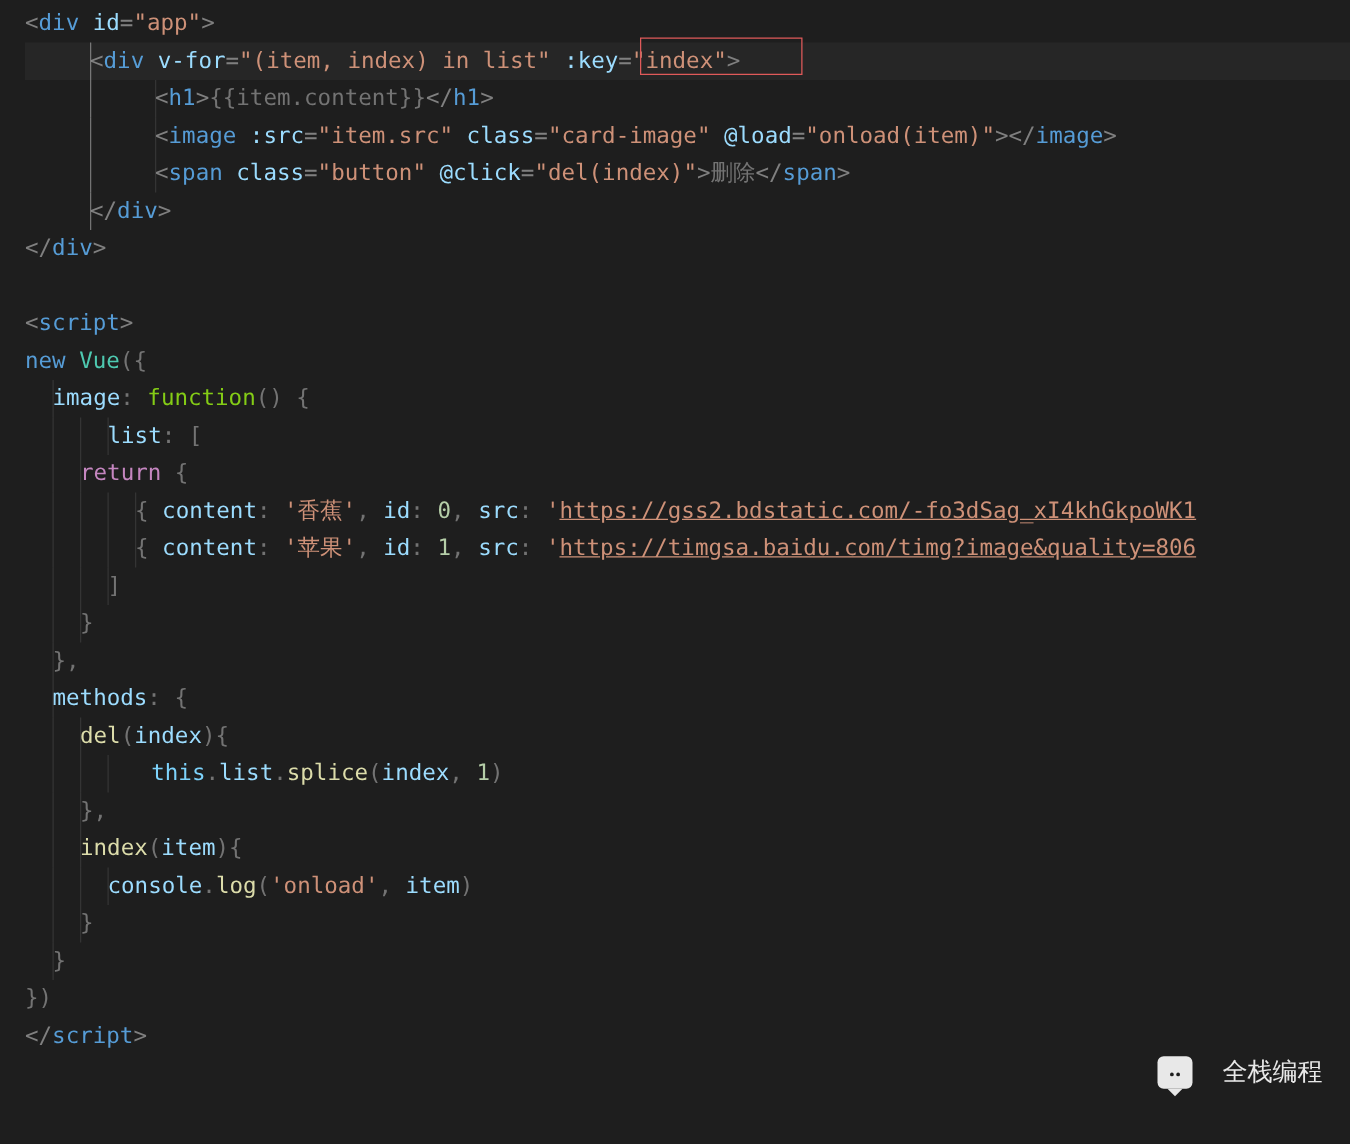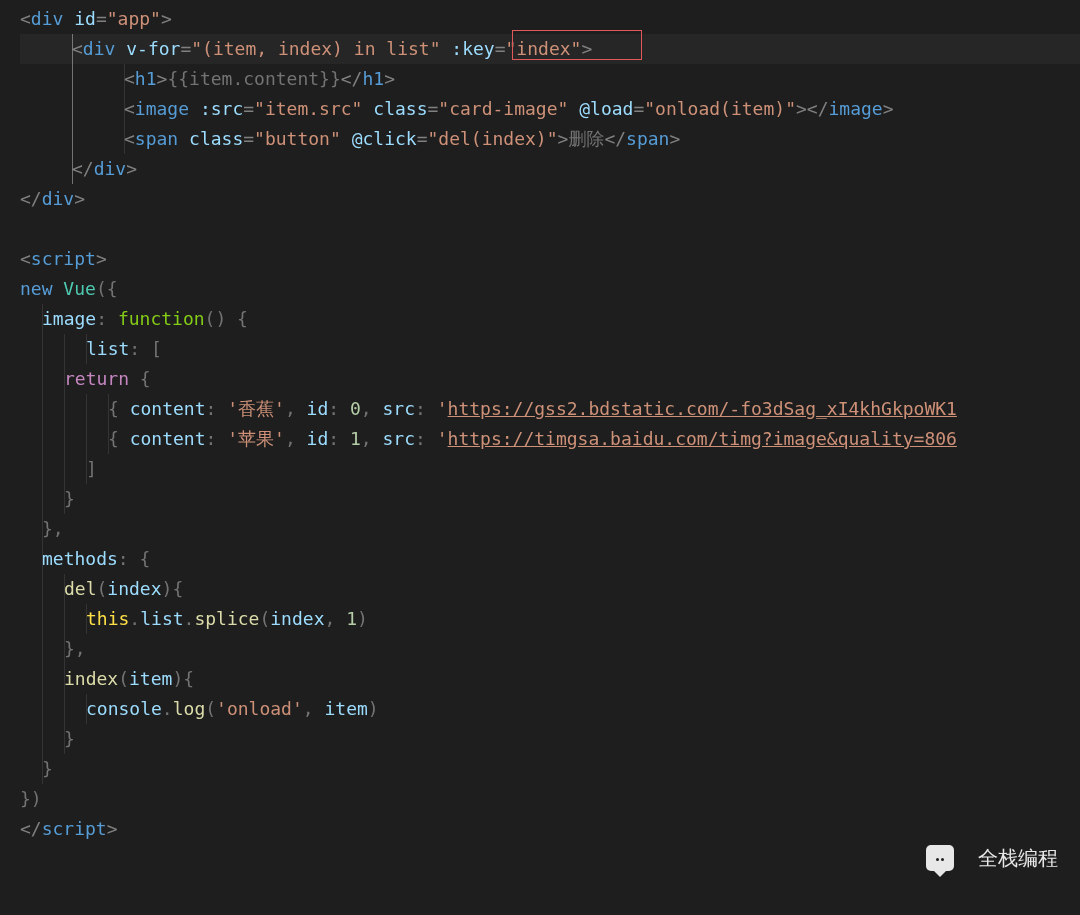--- a/index.html
+++ b/index.html
@@ -42,21 +42,21 @@
   .attr { color: #9cdcfe; }
   .str  { color: #ce9178; }
   .txt  { color: #737373; }
   .kw   { color: #84cc16; }
   .kw2  { color: #c586c0; } 
   .new  { color: #569cd6; margin-top: 36px; }
   .cls  { color: #4ec9b0; }
   .prop { color: #9cdcfe; }
   .fn   { color: #dcdcaa; }
   .num  { color: #b5cea8; }
-  .this { color: #fde047; }
+  .this { color: #7dd3fc; margin-left: 35px; }
   .link { color: #ce9178; text-decoration: underline; }
 
   .box {
     border: 1px solid #e05a5a;
     position: absolute;
     top: 30px;
     left: 512px;
     width: 130px;
     height: 30px;
     pointer-events: none;

